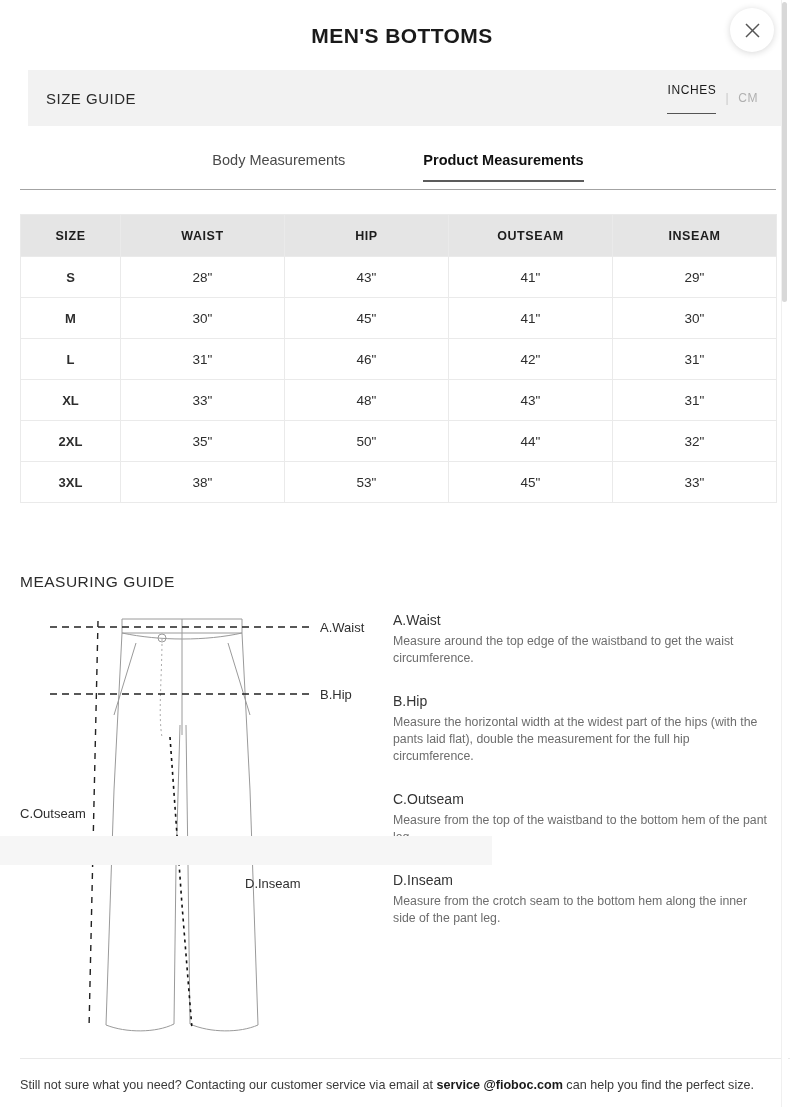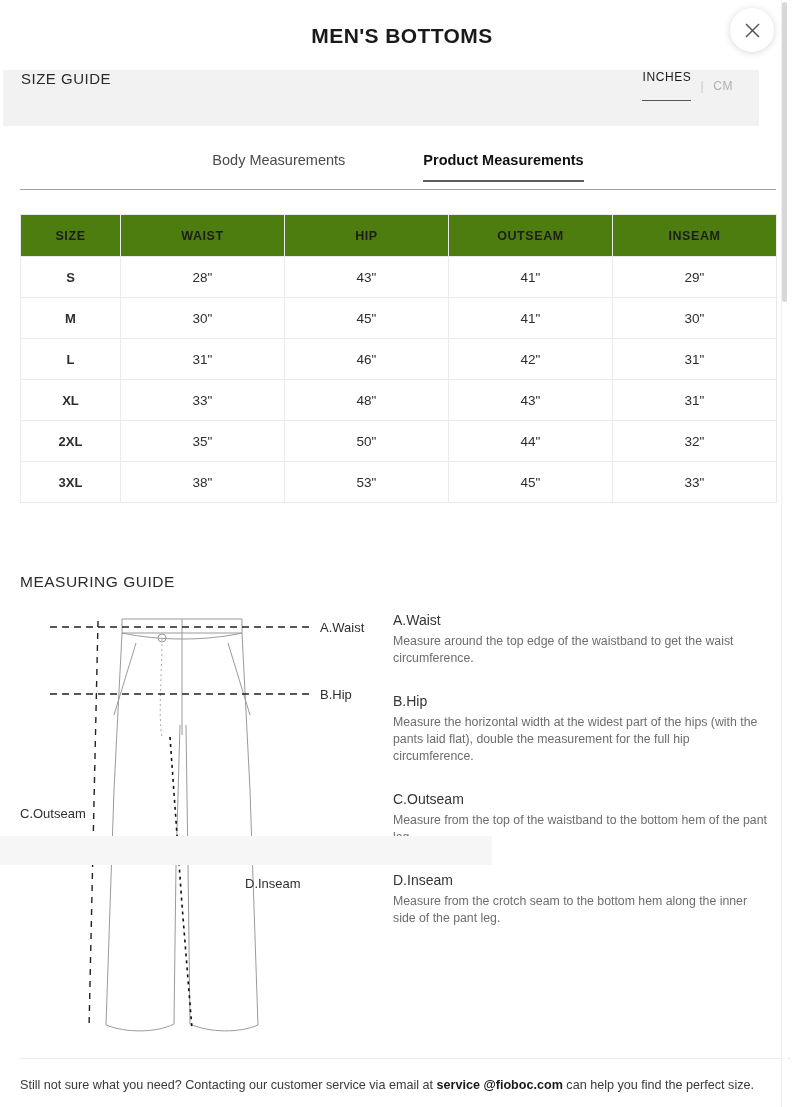--- a/index.html
+++ b/index.html
@@ -46,26 +46,26 @@
     font-size: 21px;
     font-weight: bold;
     letter-spacing: 0.4px;
     color: #1a1a1a;
   }
 
   
   .size-guide-bar {
     position: absolute;
     top: 70px;
-    left: 3px;
+    left: 28px;
     width: 756px;
     height: 56px;
     background: #f2f2f2;
     display: flex;
-    align-items: flex-start;
+    align-items: center;
     padding: 0 26px 0 18px;
   }
   .size-guide-label {
     font-size: 15px;
     color: #2b2b2b;
     letter-spacing: 0.5px;
     flex: 1;
   }
   .unit-toggle {
     display: flex;
@@ -123,21 +123,21 @@
     table-layout: fixed;
   }
   .size-table th, .size-table td {
     border: 1px solid #eaeaea;
     height: 41px;
     text-align: center;
     font-size: 13.5px;
     color: #2d2d2d;
   }
   .size-table th {
-    background: #4d7c0f;
+    background: #e5e5e5;
     font-weight: bold;
     font-size: 12.5px;
     letter-spacing: 0.6px;
     color: #1d1d1d;
     height: 42px;
   }
   .size-table td.sz { font-weight: bold; font-size: 13px; }
   .col-size { width: 100px; }
   .col-m { width: 164px; }
 

